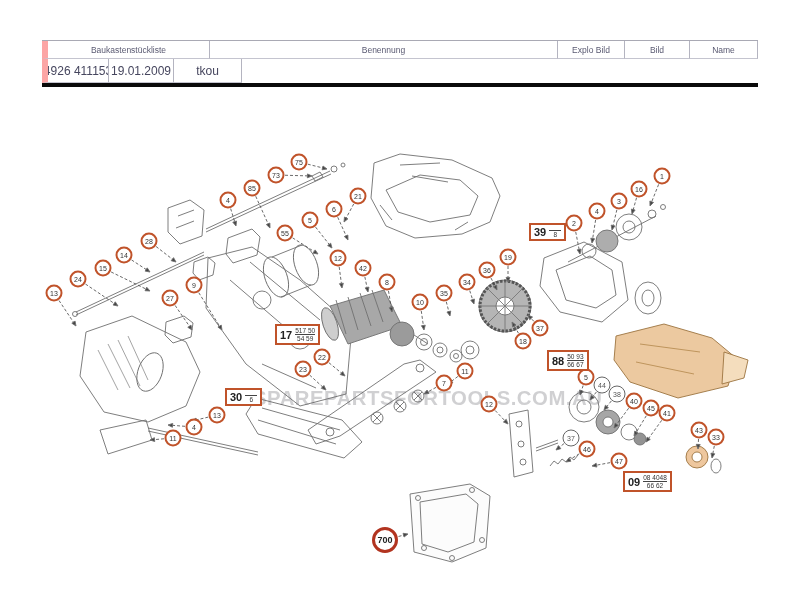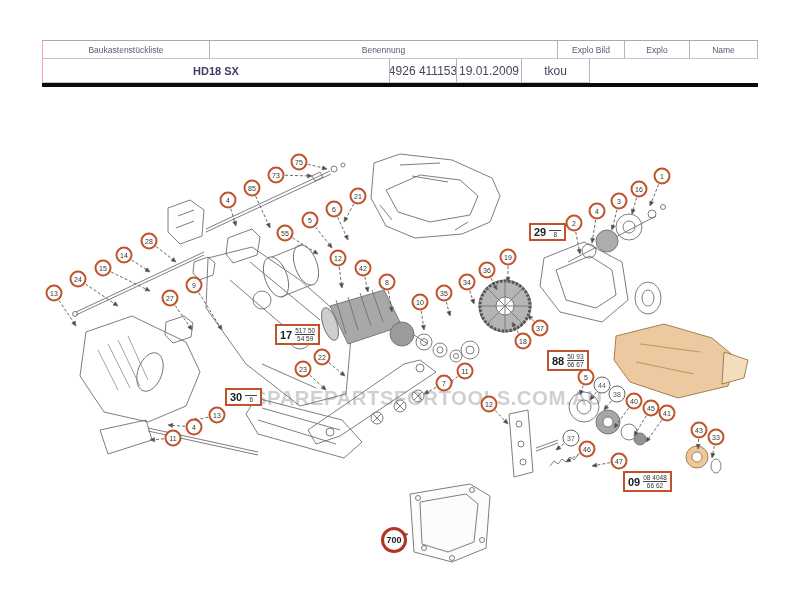--- a/index.html
+++ b/index.html
@@ -4,21 +4,21 @@
 <style>
   html,body{margin:0;padding:0;background:#fff;}
   body{width:792px;height:612px;overflow:hidden;position:relative;
        font-family:"Liberation Sans", sans-serif;}
 
   
   .htable{position:absolute;left:42px;top:40px;width:716px;border-top:1px solid #a9a9b4;}
   .hrow{display:flex;}
   .hcell{box-sizing:border-box;border-right:1px solid #b4b4c0;border-bottom:1px solid #c4c4cf;
          display:flex;align-items:center;justify-content:center;overflow:hidden;white-space:nowrap;}
-  .hrow .hcell:first-child{border-left:1px solid #fca5a5;text-align:center;}
+  .hrow .hcell:first-child{border-left:6px solid #fca5a5;text-align:center;}
   .labels .hcell{height:18px;font-size:8.5px;color:#5a5a72;}
   .values .hcell{height:24px;font-size:12px;color:#46465e;}
   .values .strong{font-size:11px;font-weight:bold;color:#3d3d6a;}
   .c0{width:168px;} .c1{width:348px;} .c2{width:67px;text-align:right;} .c3{width:65px;} .c4{width:68px;}
   .hbar{height:4px;background:#0a0a0a;}
 
   
   .canvas{position:absolute;left:0;top:96px;width:792px;height:516px;}
   svg{position:absolute;left:0;top:0;}
   .watermark{position:absolute;left:253px;top:290px;font-size:21px;font-weight:bold;
@@ -42,25 +42,24 @@
   .pbox .stk .b{text-align:center;}
 </style>
 </head>
 <body>
 
 <div class="htable">
   <div class="hrow labels">
     <div class="hcell c0">Baukastenstückliste</div>
     <div class="hcell c1">Benennung</div>
     <div class="hcell c2">Explo  Bild</div>
-    <div class="hcell c3">Explo</div>
+    <div class="hcell c3">Bild</div>
     <div class="hcell c4">Name</div>
   </div>
   <div class="hrow values">
-    <div class="hcell c1 strong">HD18 SX</div>
     <div class="hcell c2">4926 411153</div>
     <div class="hcell c3">19.01.2009</div>
     <div class="hcell c4">tkou</div>
   </div>
   <div class="hbar"></div>
 </div>
 
 <div class="canvas" id="canvas">
 
   <svg width="792" height="516" viewBox="0 0 792 516" fill="none" stroke="#6f6f6f" stroke-width="0.9">
@@ -364,23 +363,23 @@
       <div class="callout thin" style="left: 602px; top: 289px;">44</div>
       <div class="callout thin" style="left: 617px; top: 298px;">38</div>
       <div class="callout" style="left: 634px; top: 305px;">40</div>
       <div class="callout" style="left: 651px; top: 312px;">45</div>
       <div class="callout" style="left: 667px; top: 317px;">41</div>
       <div class="callout" style="left: 699px; top: 334px;">43</div>
       <div class="callout" style="left: 716px; top: 341px;">33</div>
       <div class="callout thin" style="left: 571px; top: 342px;">37</div>
       <div class="callout" style="left: 587px; top: 353px;">46</div>
       <div class="callout" style="left: 619px; top: 365px;">47</div>
-      <div class="callout big" style="left: 394px; top: 444px;">700</div>
+      <div class="callout big" style="left: 385px; top: 444px;">700</div>
       <div class="pbox" style="left: 529px; top: 127px;">
-        <span class="main">29</span>
+        <span class="main">39</span>
         <span class="stk">
           <span class="t"></span>
           <span class="b">8</span>
         </span>
       </div>
       <div class="pbox" style="left: 225px; top: 292px;">
         <span class="main">30</span>
         <span class="stk">
           <span class="t"></span>
           <span class="b">6</span>

